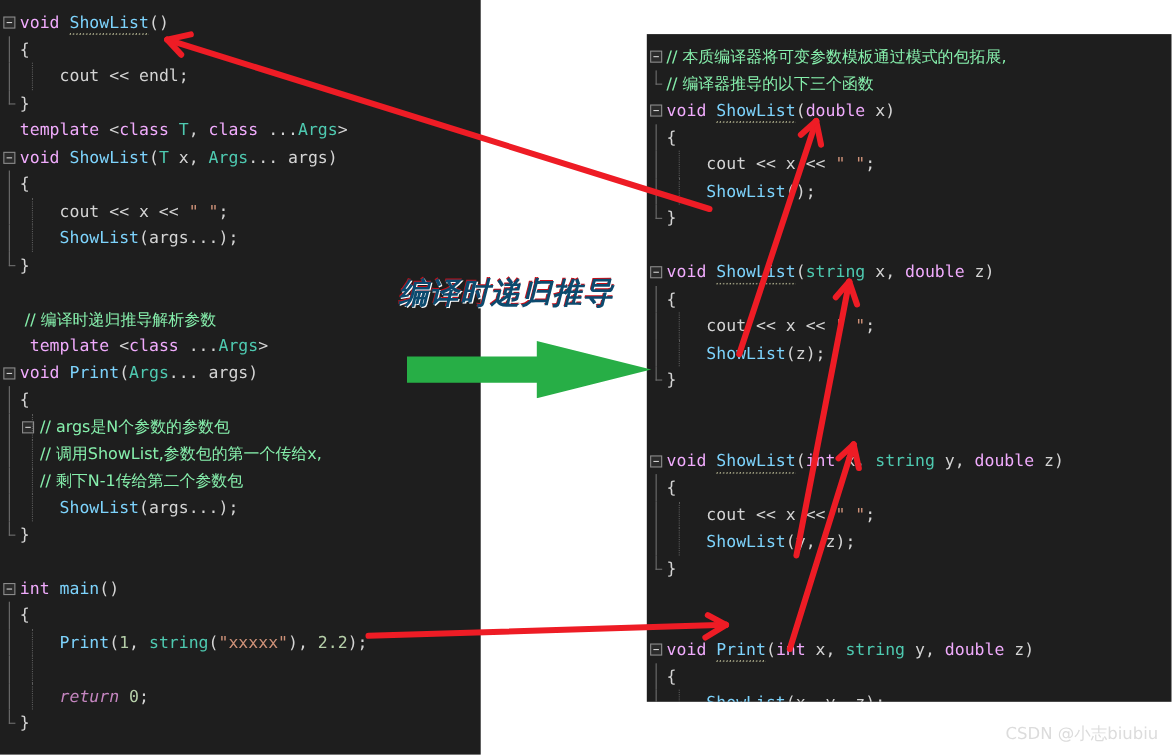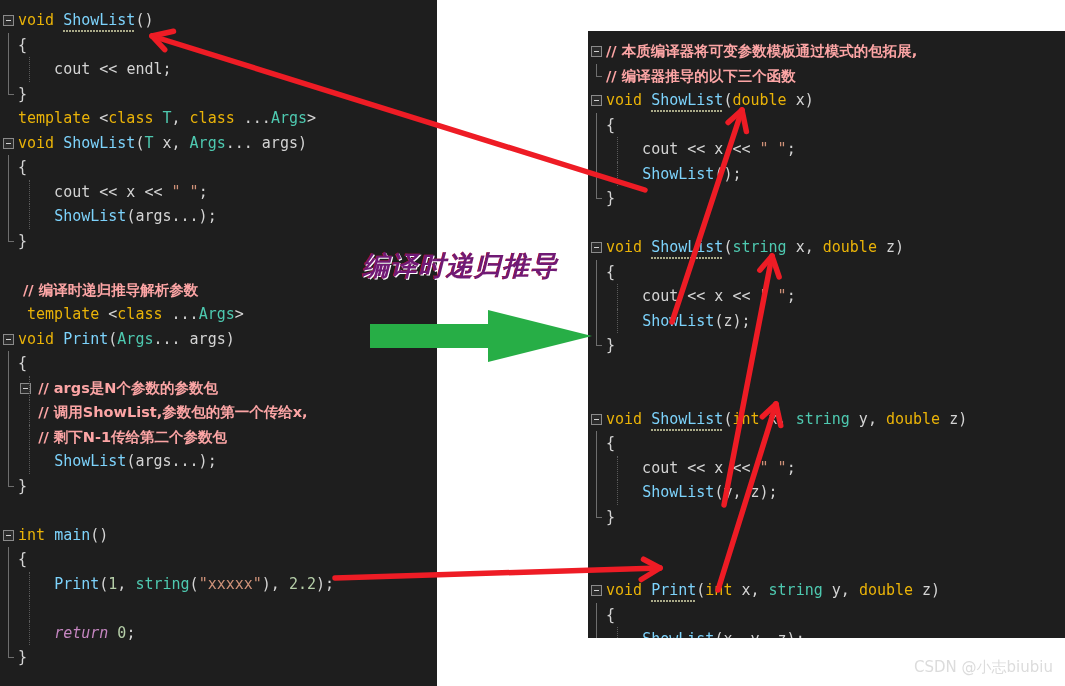--- a/index.html
+++ b/index.html
@@ -56,24 +56,24 @@
     content:"";position:absolute;left:0;top:12px;
     width:6px;height:1px;background:#6e6e6e;
   }
   
   .guide{
     position:absolute;left:29px;top:0;width:0;height:24.5px;
     border-left:1px dotted #5a5a5a;
   }
 
   
-  .kw  {color:#eab308;}   
+  .kw  {color:#f0abfc;}   
   .typ {color:#4ec9b0;}   
   .fn  {color:#7dd3fc;}   
-  .cmt {color:#fca5a5;font-weight:bold;}   
+  .cmt {color:#86efac;}   
   .str {color:#ce9178;}   
   .num {color:#b5cea8;}   
   .ctl {color:#c586c0;font-style:italic;}   
   .pl  {color:#d4d4d4;}   
 
   .cn{font-family:"DejaVu Sans","Liberation Sans",sans-serif;font-size:14.5px;}
 
   
   .sq{
     position:relative;
@@ -90,21 +90,21 @@
   #green-arrow{position:absolute;left:370px;top:310px;width:222px;height:52px;}
 
   
   #red-arrows{position:absolute;left:0;top:0;width:1065px;height:686px;pointer-events:none;}
 
   
   #step-label{
     position:absolute;left:362px;top:248px;
     font-family:Liberation Mono, monospace;
     font-size:27px;font-weight:bold;font-style:italic;
-    color:#701a75;
+    color:#0c4a6e;
     letter-spacing:1px;
     text-shadow:1px 1px 0 #ffffff, -0.5px -0.5px 0 #c7101a;
     white-space:nowrap;
   }
 
   
   #watermark{
     position:absolute;right:12px;bottom:9px;
     font-family:"DejaVu Sans","Liberation Sans",sans-serif;
     font-size:15px;color:#dcdcdc;white-space:nowrap;

